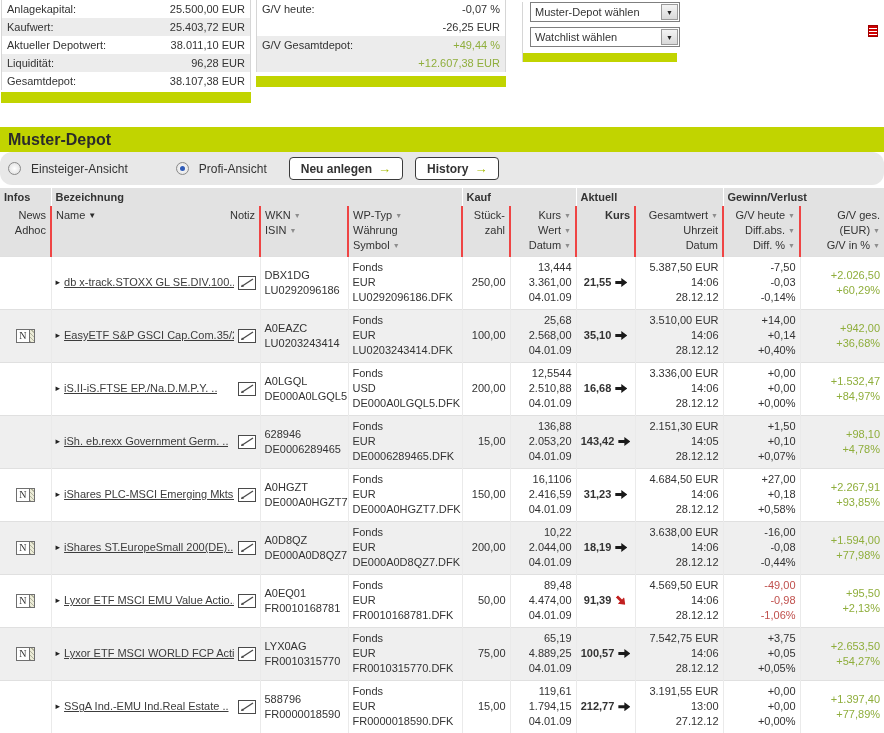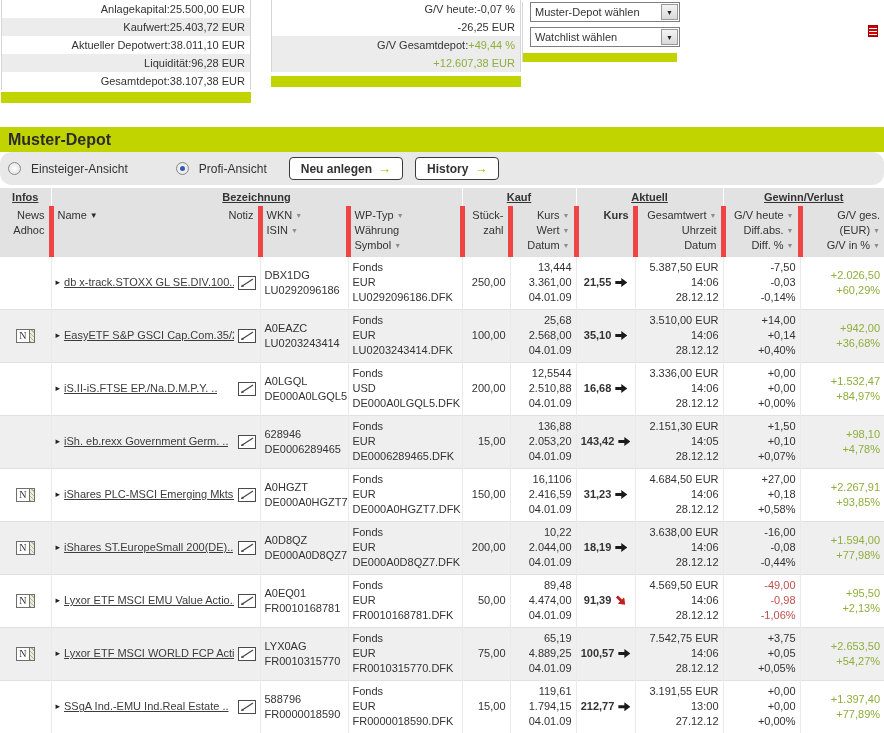--- a/index.html
+++ b/index.html
@@ -7,23 +7,23 @@
   body {
     width: 884px; height: 733px;
     font-family: "Liberation Sans", "DejaVu Sans", sans-serif;
     font-size: 11px; color: #333;
     position: relative; overflow: hidden;
   }
 
   
   .summary { position: relative; height: 127px; }
   .panel-left { position: absolute; left: 1px; top: 0; width: 250px; }
-  .panel-mid  { position: absolute; left: 271px; top: 0; width: 250px; }
+  .panel-mid  { position: absolute; left: 256px; top: 0; width: 250px; }
   .panel-rows { border-left: 1px solid #d6d6d6; border-right: 1px solid #d6d6d6; }
-  .s-row { height: 18px; display: flex; justify-content: flex-end; align-items: center; padding: 0 5px; }
+  .s-row { height: 18px; display: flex; justify-content: space-between; align-items: center; padding: 0 5px; }
   .s-row.alt { background: #ececec; }
   .lime-bar { background: #c1d400; height: 11px; }
   .panel-left .lime-bar { margin-top: 2px; }
   .panel-mid  .lime-bar { margin-top: 4px; }
   .pos { color: #8fae3c; }
   .panel-right { position: absolute; left: 522px; top: 2px; width: 170px; border-left: 1px solid #d6d6d6; padding-left: 7px; }
   .select { display: flex; align-items: center; width: 150px; height: 20px; border: 1px solid #7f7f7f; background: #fff; margin-bottom: 5px; cursor: default; }
   .select .sel-txt { flex: 1; padding: 0 4px; white-space: nowrap; overflow: hidden; }
   .select .sel-btn { width: 17px; height: 16px; margin-right: 1px; border: 1px solid #9a9a9a; background: linear-gradient(#f4f4f4,#d9d9d9); font-size: 7px; color:#222; display:flex; align-items:center; justify-content:center; }
   .panel-right .lime-bar { width: 154px; height: 9px; margin-top: 6px; margin-left: -7px; }
@@ -39,23 +39,23 @@
   .radio.selected::after { content: ""; position: absolute; left: 3px; top: 3px; width: 5px; height: 5px; border-radius: 50%; background: #2f5bb7; }
   .radio-label { margin-left: 10px; font-size: 12px; color: #333; }
   .r2 { margin-left: 48px; }
   .btn-cta { display: inline-flex; align-items: center; gap: 6px; margin-left: 22px; height: 23px; padding: 0 11px; background: #fff; border: 1px solid #3a3a3a; border-radius: 4px; font-weight: bold; font-size: 12px; color: #333; cursor: pointer; font-family: inherit; }
   .btn-cta + .btn-cta { margin-left: 12px; }
   .cta-arrow { color: #a3b900; font-weight: bold; font-size: 13px; }
 
   
   table { width: 884px; border-collapse: collapse; table-layout: fixed; }
   thead th { background: #e2e2e2; font-weight: normal; padding: 2px 4px; }
-  tr.group-row th { height: 18px; font-weight: bold; text-align: center; border-left: 1px solid #fff; text-decoration: underline; }
+  tr.group-row th { height: 18px; font-weight: bold; text-align: left; border-left: 1px solid #fff; }
   tr.group-row th:first-child { border-left: none; }
-  tr.sub-row th { height: 50px; vertical-align: top; border-left: 5px solid #ef4444; line-height: 15px; }
+  tr.sub-row th { height: 50px; vertical-align: top; border-left: 2px solid #ef4444; line-height: 15px; }
   tr.sub-row th:first-child { border-left: none; }
   .sort { font-size: 7px; color: #8d8d8d; margin-left: 3px; vertical-align: 1px; cursor: pointer; }
   .sort.active { color: #2b2b2b; font-size: 8px; }
   .t-left { text-align: left; } .t-right { text-align: right; } .t-center { text-align: right; }
   .name-head { display: flex; justify-content: space-between; }
   .bold { font-weight: bold; }
 
   tbody td { height: 53px; padding: 3px 4px; border-top: 1px solid #e0e0e0; border-left: 1px solid #eaeaea; vertical-align: middle; line-height: 15px; background-clip: padding-box; }
   tbody td:first-child { border-left: none; }
   tbody tr.alt td { background-color: #efefef; }

